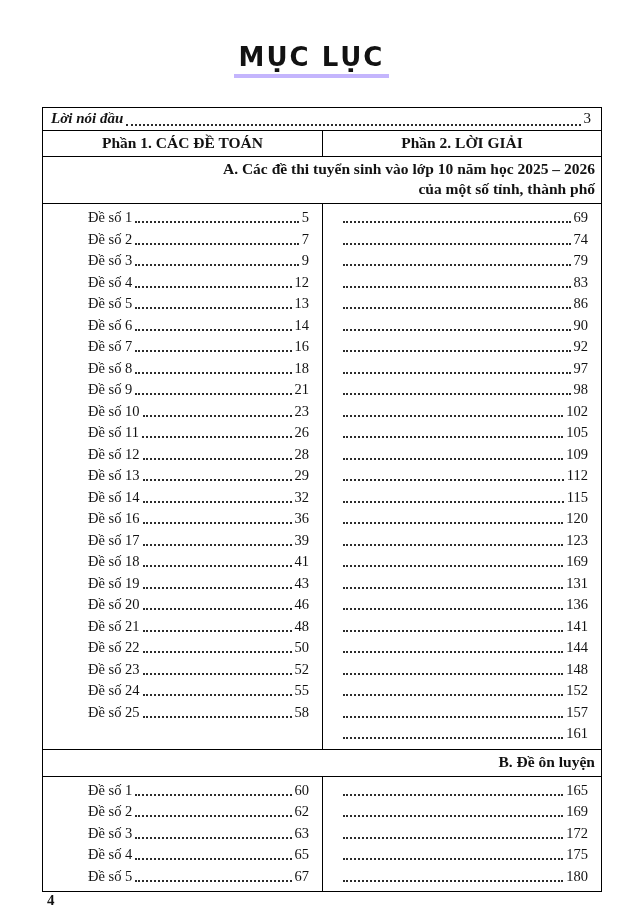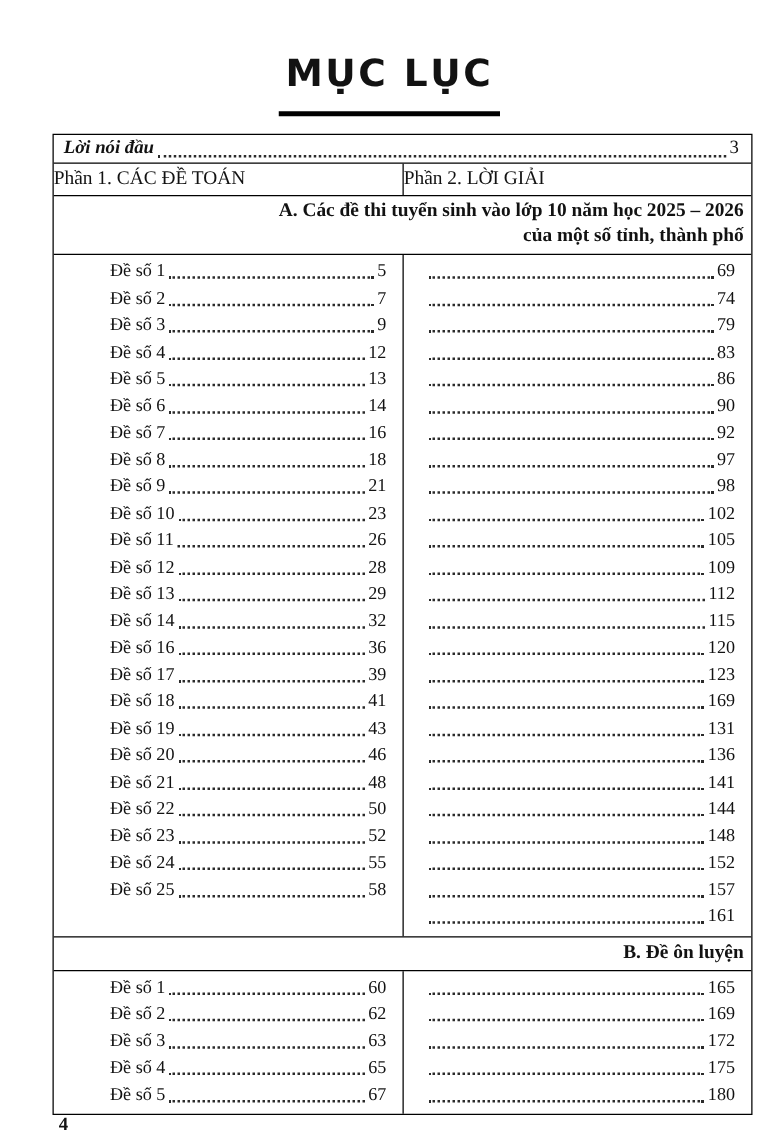--- a/index.html
+++ b/index.html
@@ -9,43 +9,44 @@
     font-family: "Liberation Serif", serif;
     color: #121212;
     position: relative;
     overflow: hidden;
   }
   .title-wrap { text-align: center; padding-top: 42px; }
   .title {
     display: inline-block;
     font-family: "DejaVu Sans", sans-serif;
     font-weight: bold;
-    font-size: 30px;
+    font-size: 26px;
     letter-spacing: 2px;
-    border-bottom: 4px solid #000000;
-    padding: 0 5px 12px 5px;
+    border-bottom: 4px solid #c4b5fd;
+    padding: 0 5px 2px 5px;
   }
   .toc {
     position: absolute;
     left: 42px;
     top: 107px;
     width: 560px;
     border: 1.6px solid #000;
     background: #fff;
   }
   .row { border-bottom: 1.6px solid #000; }
   .toc > .row:last-child { border-bottom: none; }
 
   .preface { display: flex; padding: 2px 10px 3px 8px; font-size: 15px; }
   .preface .plabel { font-style: italic; font-weight: bold; white-space: nowrap; }
 
   .header-row { display: flex; }
   .header-cell {
     width: 50%;
-    font-weight: normal;
+    text-align: center;
+    font-weight: bold;
     font-size: 15.5px;
     padding: 3px 0 4px 0;
   }
   .header-cell + .header-cell { border-left: 1.6px solid #000; }
 
   .section-title {
     text-align: right;
     font-weight: bold;
     font-size: 15.5px;
     line-height: 20px;

